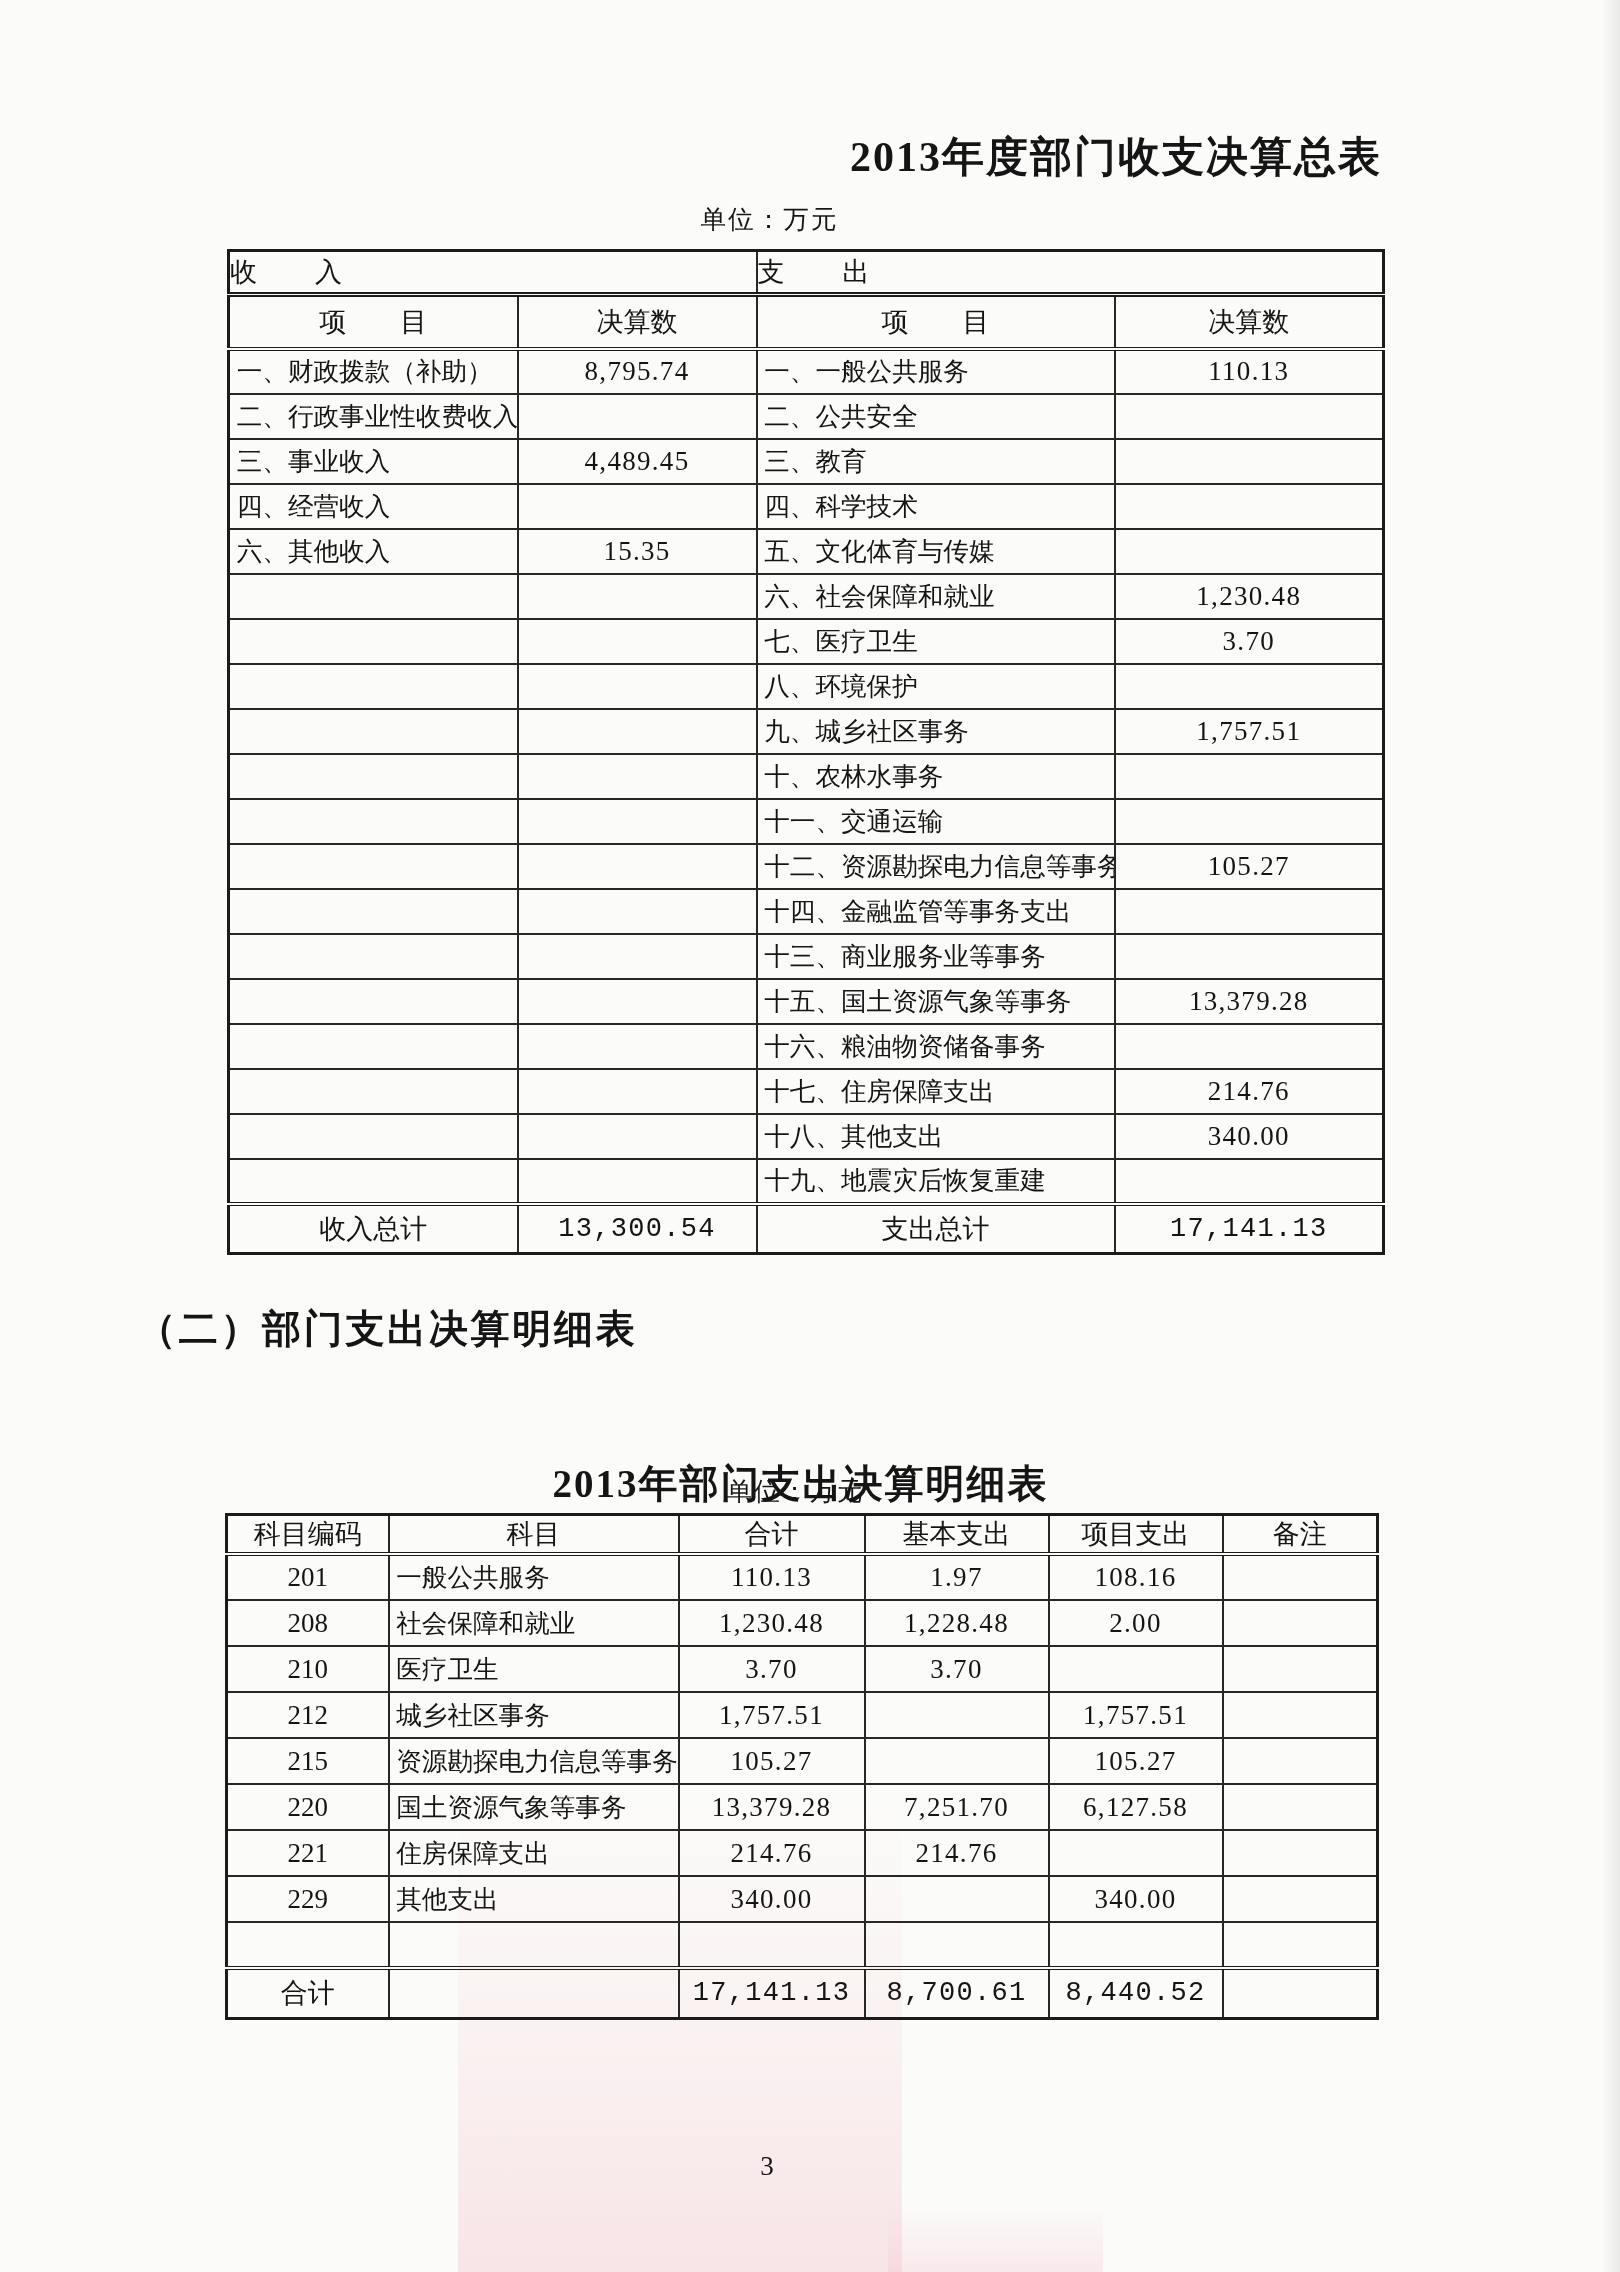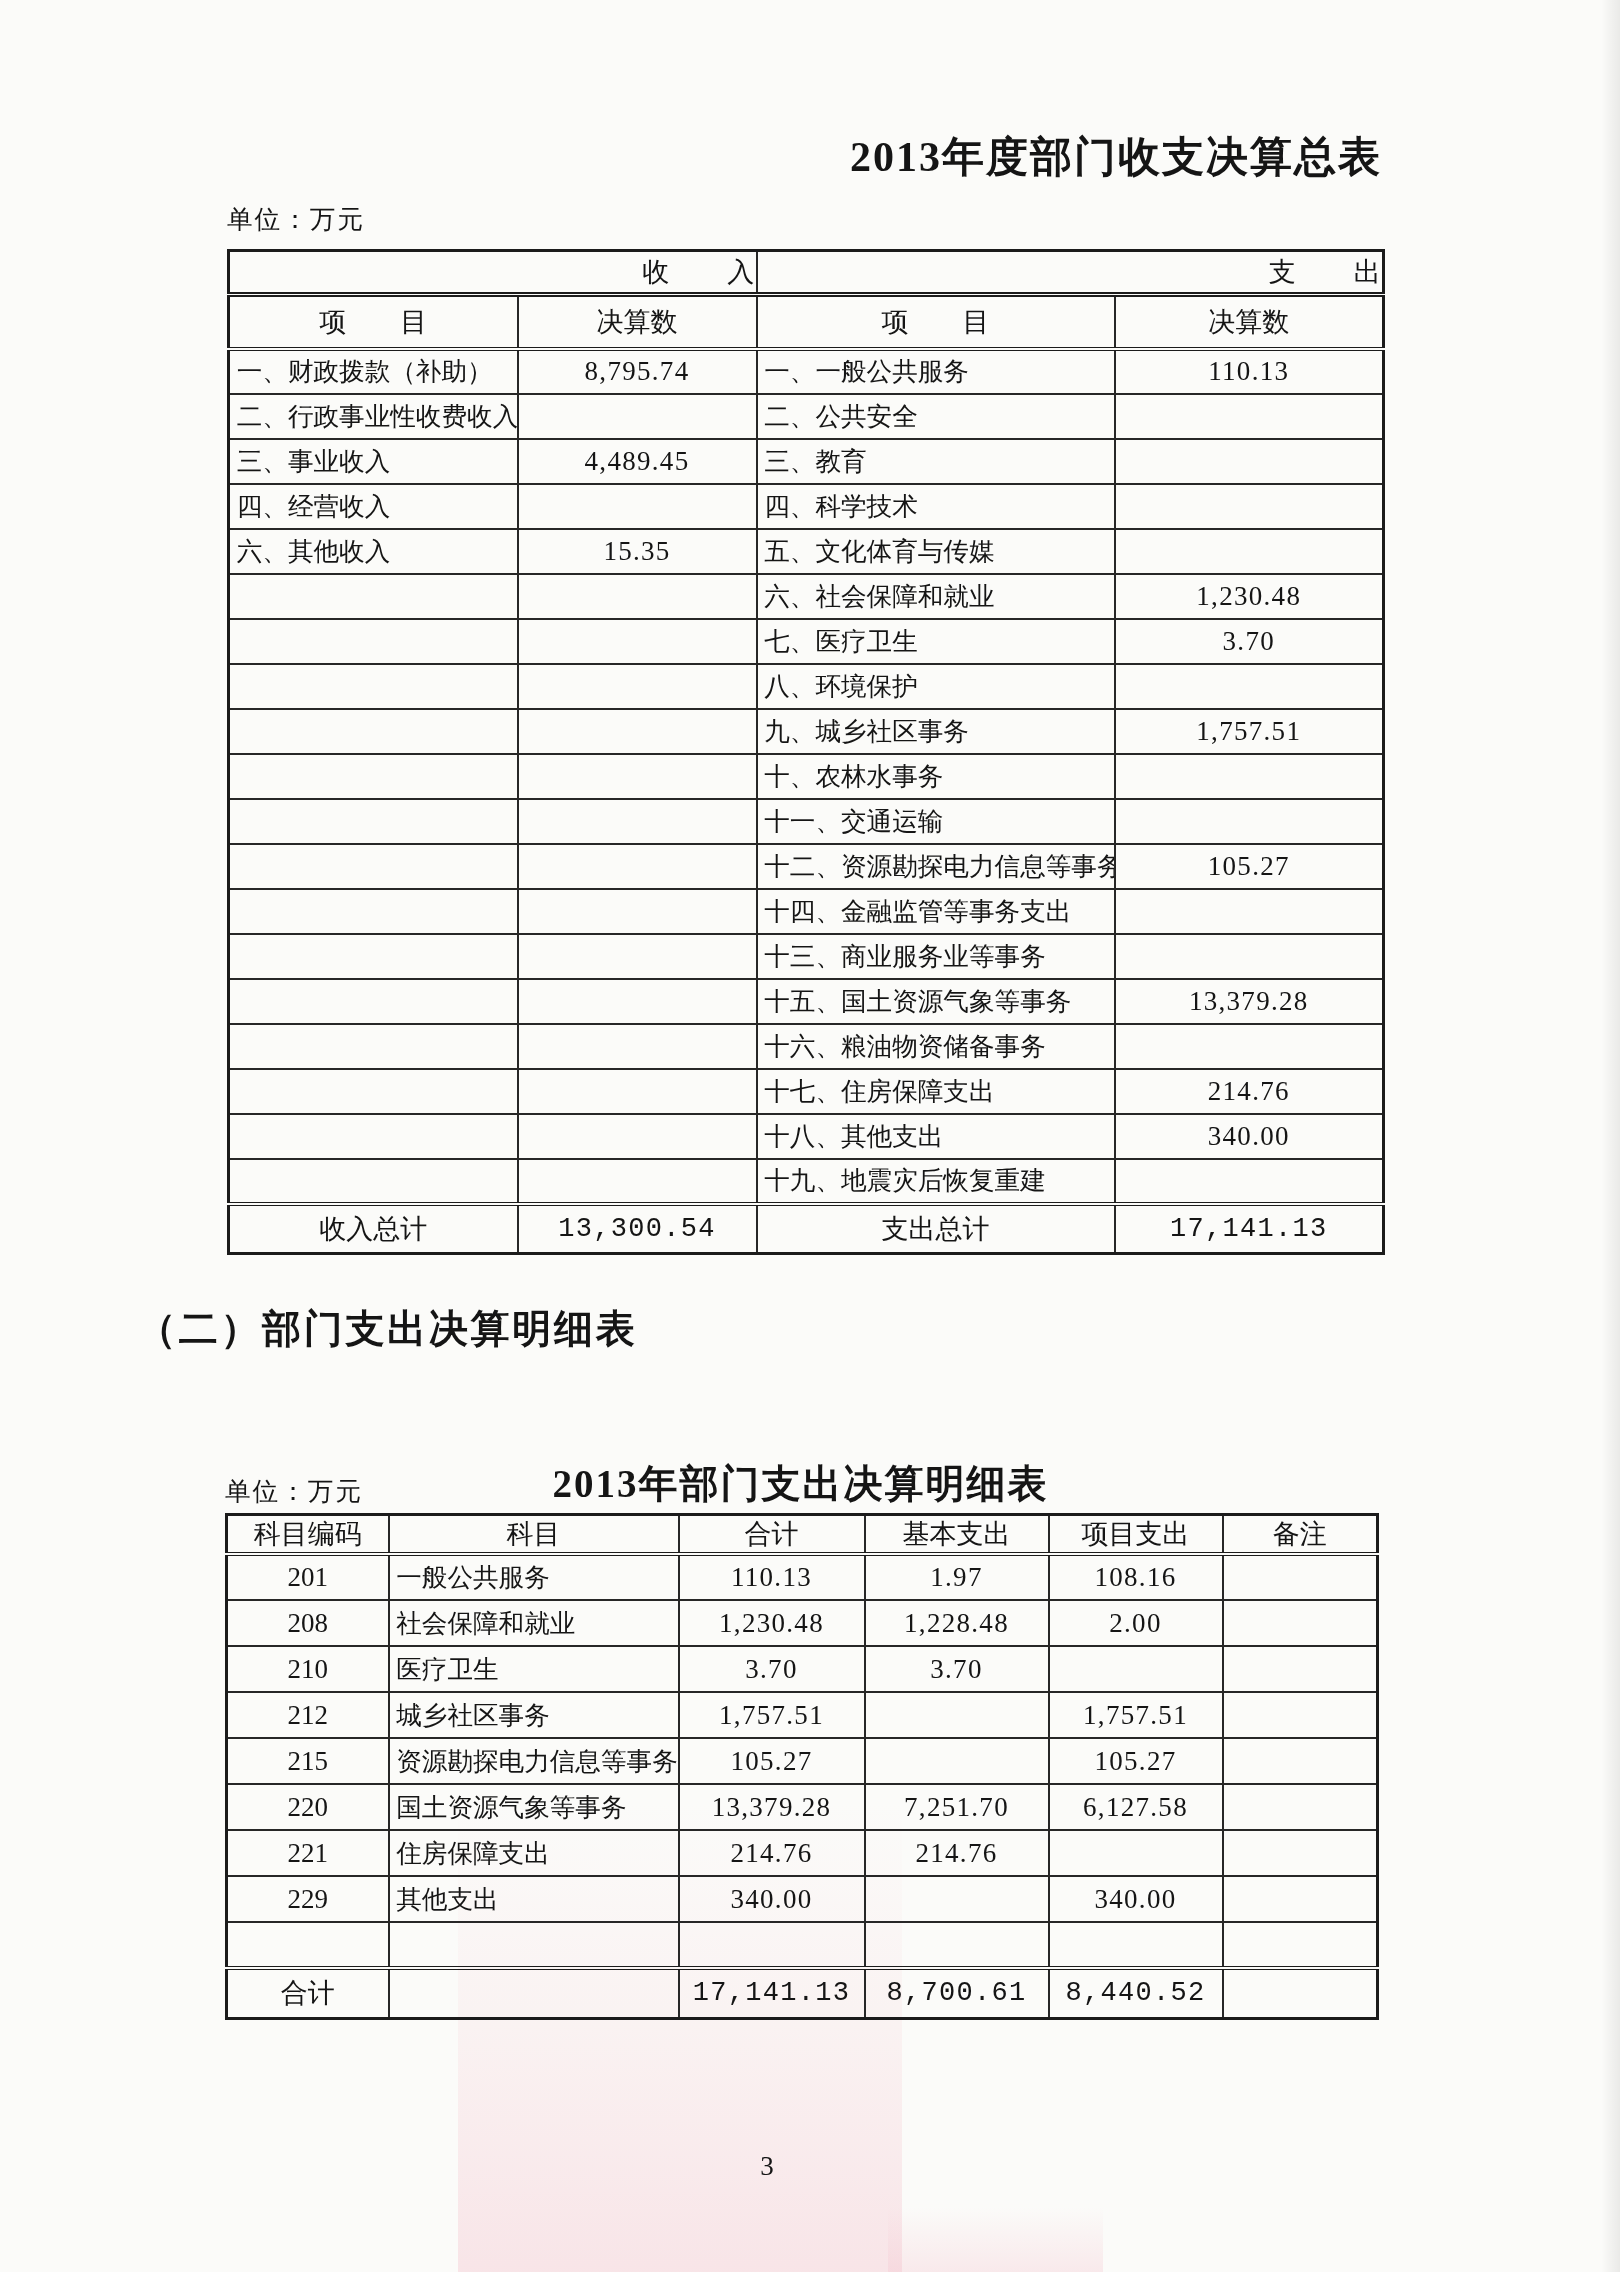--- a/index.html
+++ b/index.html
@@ -27,21 +27,21 @@
     background:linear-gradient(180deg, rgba(246,205,212,0) 0%, rgba(243,192,203,0.30) 100%);
     pointer-events:none;
   }
 
   .doc-title1 {
     position:absolute; left:231px; top:129px; width:1151px;
     text-align:right; font-size:42px; font-weight:700; letter-spacing:2px;
   }
   .unit-label {
     position:absolute; font-size:25.6px; letter-spacing:2px;
-    text-align:left;
+    text-align:center;
   }
   #unit1 { left:227px; top:202px; width:1085px; }
   #unit2 { left:225px; top:1474px; width:1141px; }
 
   .section-heading {
     position:absolute; left:137px; top:1302px;
     font-size:39px; font-weight:700; letter-spacing:2.7px;
   }
   .doc-title2 {
     position:absolute; left:225px; top:1413px; width:1151px;
@@ -58,21 +58,21 @@
   }
   #table1 { left:227px; top:249px;  width:1155px; }
   #table2 { left:225px; top:1513px; width:1151px; }
 
   .scan-table th, .scan-table td {
     border:2px solid #272727;
     overflow:hidden; white-space:nowrap;
     font-weight:normal; padding:0;
     font-size:27px;
   }
-  tr.hdr-span th { border-bottom:5.4px double #1b1b1b; text-align:right; letter-spacing:1.3px;padding-left:10px; }
+  tr.hdr-span th { border-bottom:5.4px double #1b1b1b; text-align:left; letter-spacing:1.3px; }
   tr.hdr-cols th { border-bottom:4.7px double #1b1b1b; text-align:center; }
   tr.total-row td { border-top:4.7px double #1b1b1b;font-family:Liberation Mono, monospace; }
 
   tr.hdr-span  { height:44px; }
   tr.hdr-cols  { height:54px; }
   tr.data-row  { height:45px;margin-top:40px; }
   tr.total-row { height:50px; }
   #table2 tr.hdr-cols { height:36px; }
   #table2 tr.data-row { height:46px; }
 

